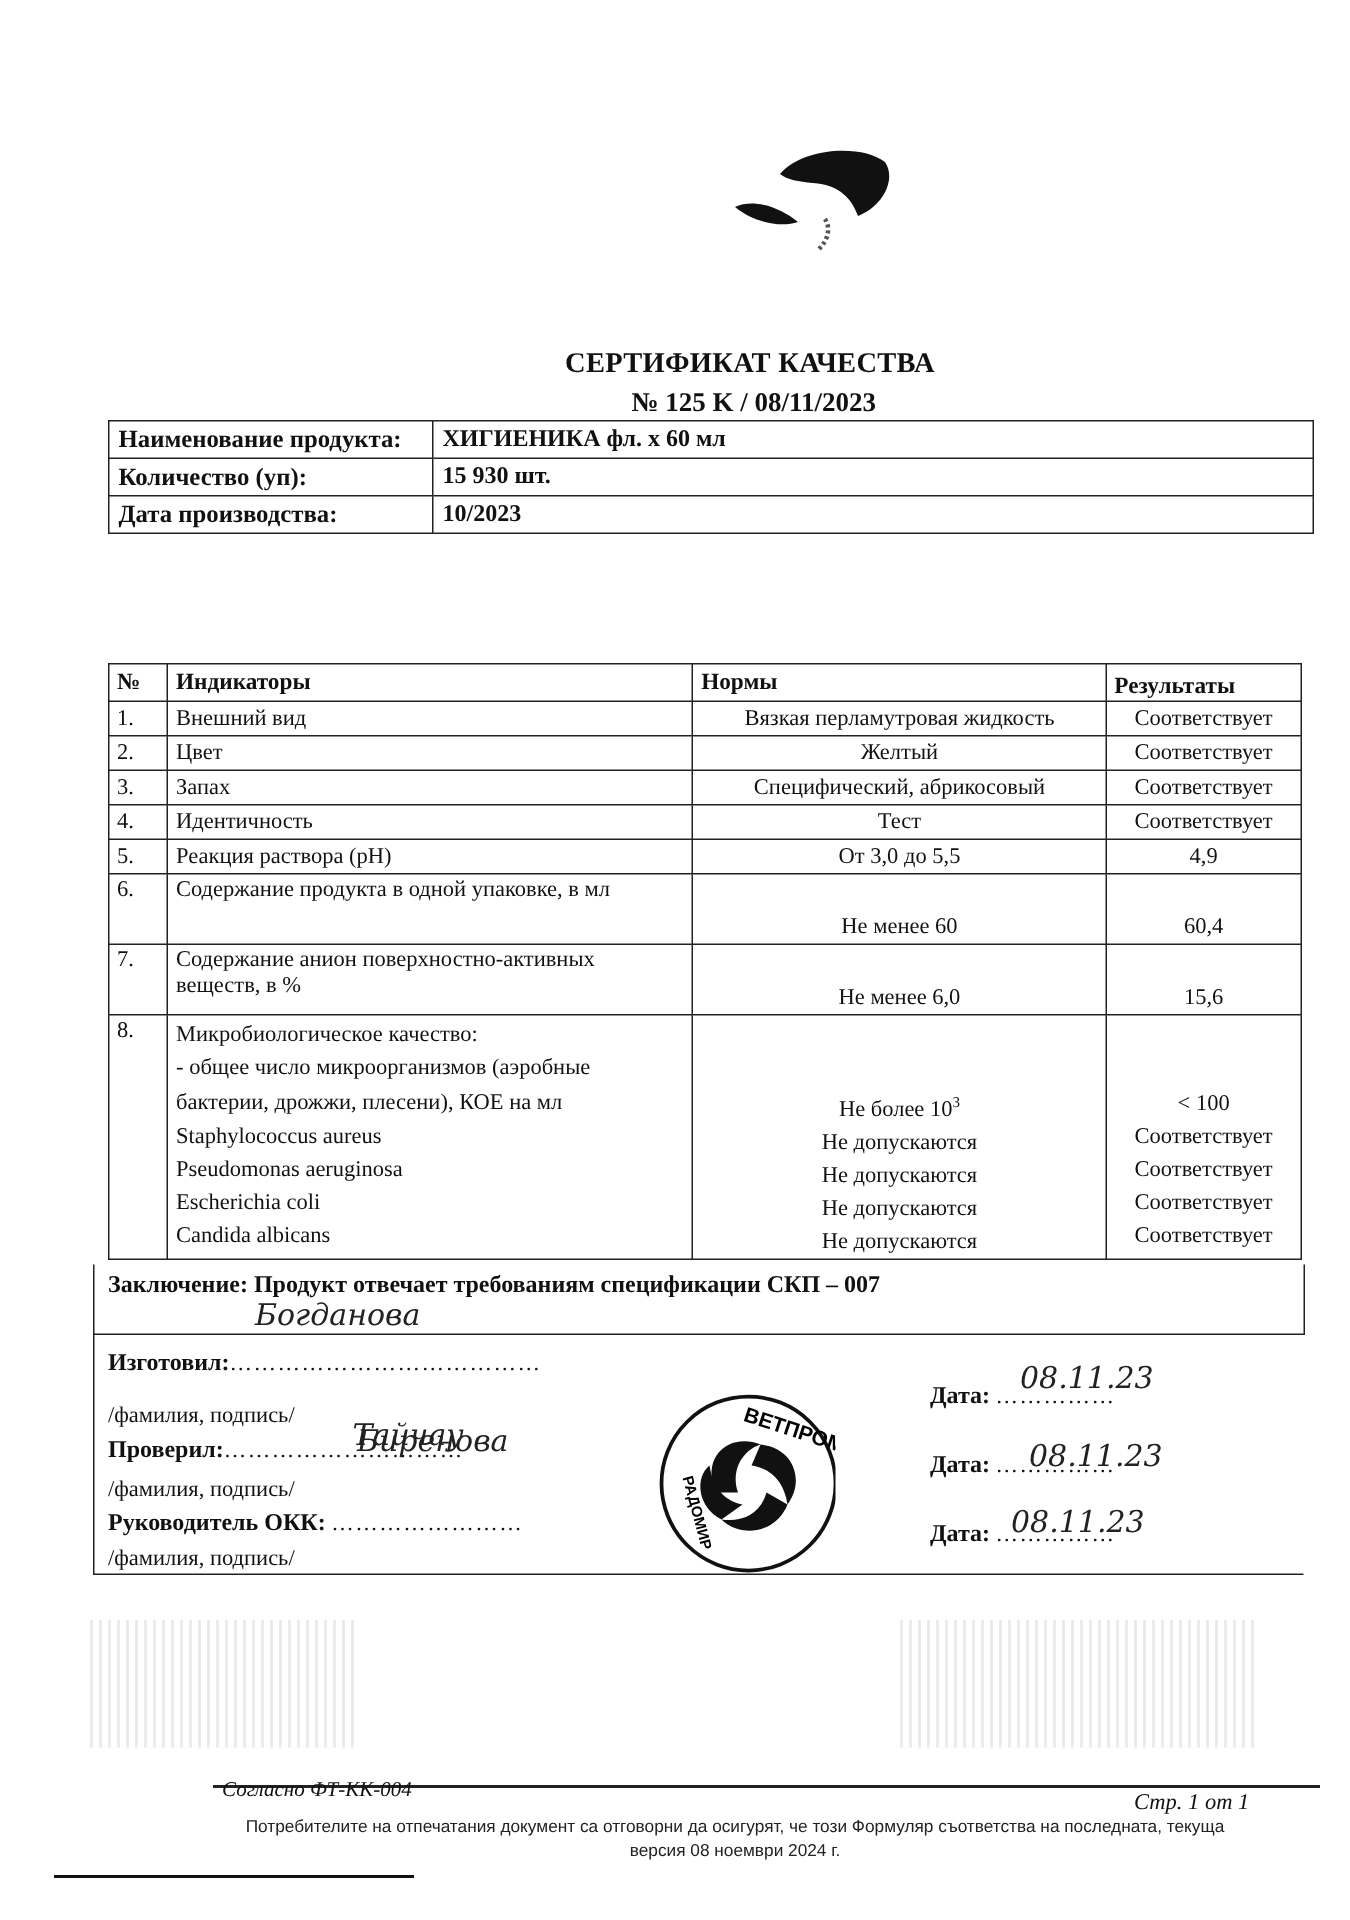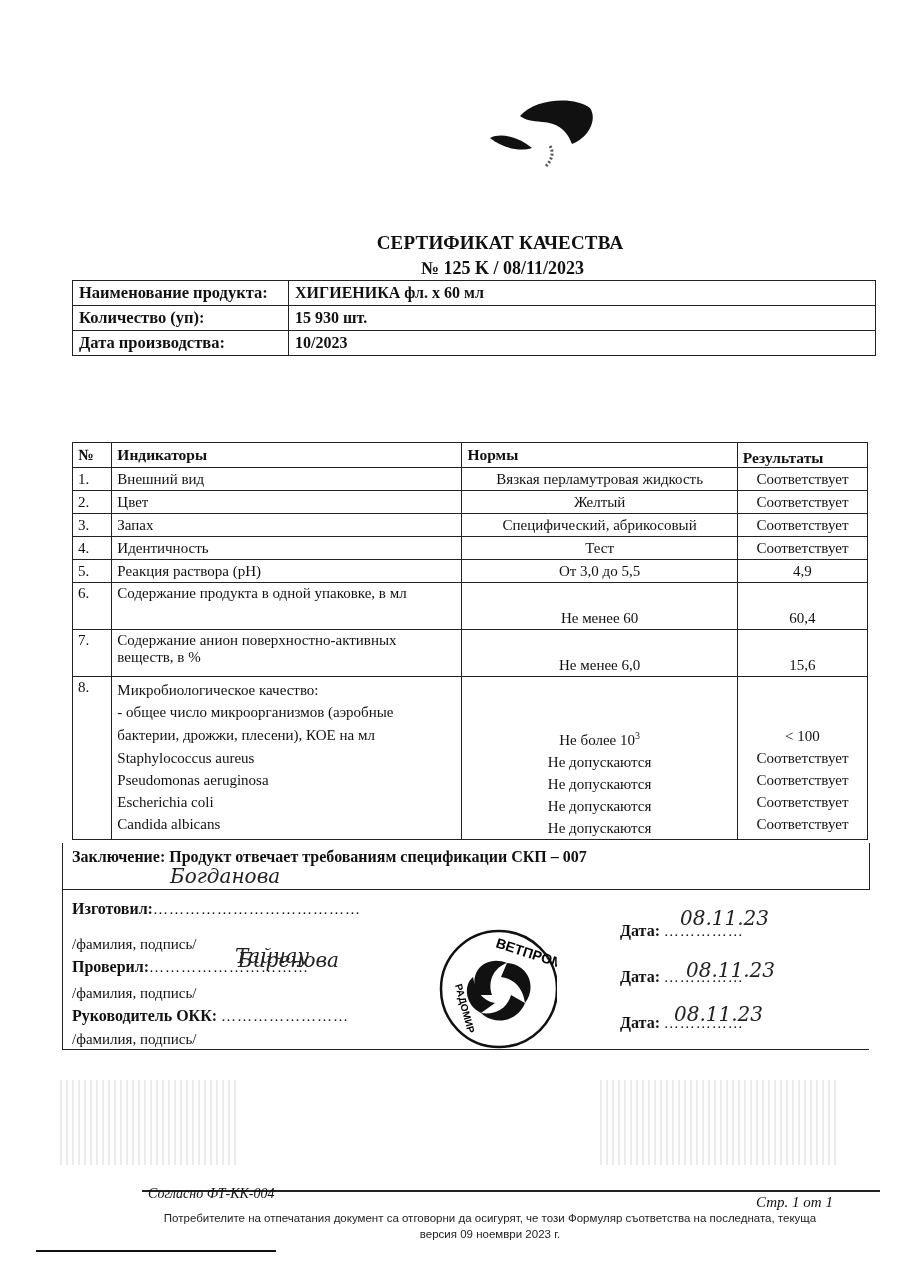--- a/index.html
+++ b/index.html
@@ -207,14 +207,14 @@
   <text x="58" y="22" font-size="14" font-weight="bold" font-family="Liberation Sans, sans-serif" transform="rotate(18 58 22)">ВЕТПРОМ</text>
   <text x="18" y="60" font-size="10" font-weight="bold" font-family="Liberation Sans, sans-serif" transform="rotate(75 18 60)">РАДОМИР</text>
 </svg>
 
 <div class="abs noise" style="left:60px; width:180px;"></div>
 <div class="abs noise" style="left:600px; width:240px;"></div>
 
 <div class="abs footer-rule"></div>
 <div class="abs footer-left">Согласно ФТ-КК-004</div>
 <div class="abs footer-right">Стр. 1 от 1</div>
-<div class="abs footer-note">Потребителите на отпечатания документ са отговорни да осигурят, че този Формуляр съответства на последната, текуща версия 09 ноември 2023 г.</div>
+<div class="abs footer-note">Потребителите на отпечатания документ са отговорни да осигурят, че този Формуляр съответства на последната, текуща версия 08 ноември 2024 г.</div>
 <div class="abs bottom-rule"></div>
 
 </body></html>

